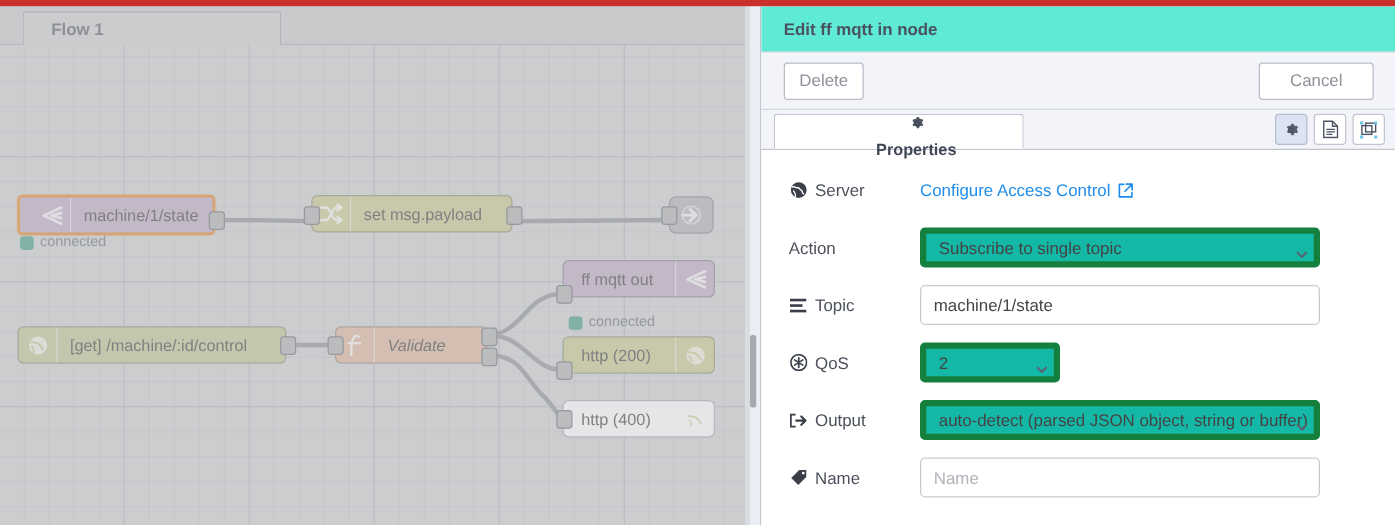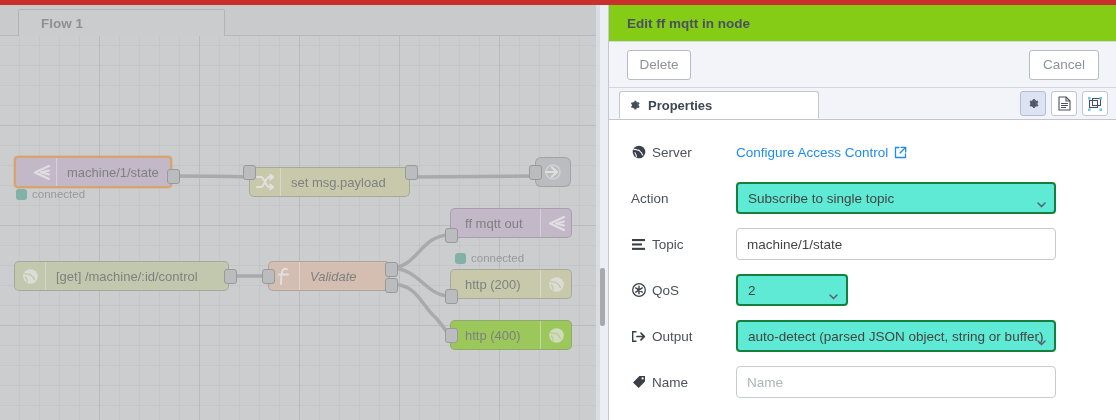--- a/index.html
+++ b/index.html
@@ -51,51 +51,51 @@
   .status .dot{width:11px;height:11px;border-radius:3px;background:#5aa894;}
   .status .stxt{font-size:11.5px;color:#7d7f83;}
 
   .resizer{position:absolute;left:600px;top:268px;width:5px;height:58px;background:#a7a9ae;border-radius:2px;z-index:30;}
   .gutter{position:absolute;left:596px;top:5px;width:12px;height:415px;background:#eceef5;z-index:20;}
 
   
   .panel{position:absolute;left:608px;top:5px;width:508px;height:415px;background:#fff;overflow:hidden;
          border-left:1px solid #c5c7d0;}
 
-  .p-header{height:37px;background:#84cc16;border-bottom:1px solid #d4d6de;display:flex;align-items:center;padding-left:18px;box-sizing:border-box;}
+  .p-header{height:37px;background:#5eead4;border-bottom:1px solid #d4d6de;display:flex;align-items:center;padding-left:18px;box-sizing:border-box;}
   .p-title{font-size:13.5px;font-weight:bold;color:#4a5260;}
 
   .p-actions{height:46px;background:#f3f4fa;border-bottom:1px solid #d4d6de;display:flex;align-items:center;padding:0 18px;box-sizing:border-box;}
   .btn{font-family:"Liberation Sans",sans-serif;font-size:13.5px;border-radius:3px;cursor:pointer;
        display:flex;align-items:center;justify-content:center;box-sizing:border-box;}
   .btn-delete{width:64px;height:30px;background:#fff;border:1px solid #b9bcc6;color:#8d9199;}
-  .btn-cancel{width:70px;height:30px;background:#fff;border:1px solid #b9bcc6;color:#8d9199;margin-left:auto;}
+  .btn-cancel{width:92px;height:30px;background:#fff;border:1px solid #b9bcc6;color:#8d9199;margin-left:auto;}
   .btn-done{width:66px;height:30px;background:#8b0f1d;border:1px solid #8b0f1d;color:#fff;margin-left:10px;}
 
   .p-tabs{height:31px;background:#f3f4fa;border-bottom:1px solid #c3c6d0;position:relative;}
   .ptab{position:absolute;left:10px;top:3px;height:28px;width:200px;background:#fff;
         border:1px solid #c3c6d0;border-bottom:1px solid #fff;border-radius:3px 3px 0 0;
-        display:flex;align-items:center;gap:7px;padding-left:8px;box-sizing:border-box;}
+        display:flex;align-items:center;gap:7px;padding-left:28px;box-sizing:border-box;flex-direction:column;}
   .ptab-label{font-size:13px;font-weight:bold;color:#3f4654;}
   .ptab-btns{position:absolute;right:9px;top:3px;display:flex;gap:5px;}
   .tbtn{width:26px;height:25px;border:1px solid #c3c6d0;border-radius:3px;background:#fff;
         display:flex;align-items:center;justify-content:center;box-sizing:border-box;}
   .tbtn.active{background:#dde3f2;border-color:#b5bdd2;}
 
   .p-body{padding:16px 22px 0 22px;background:#fff;height:300px;box-sizing:border-box;}
   .frow{display:flex;align-items:center;height:32px;margin-bottom:14px;}
   .flabel{width:105px;display:flex;align-items:center;gap:6px;font-size:13.5px;color:#4c515b;flex:0 0 105px;}
   .flabel .lic{width:15px;height:15px;display:flex;align-items:center;justify-content:center;}
   .linkrow{font-size:13.5px;color:#1f8ceb;display:flex;align-items:center;gap:6px;}
 
   .inp{height:32px;border:1px solid #c8cbd3;border-radius:4px;background:#fff;
        font-family:"Liberation Sans",sans-serif;font-size:13.5px;color:#444;
        padding:0 10px;box-sizing:border-box;outline:none;}
   .inp::placeholder{color:#b0b3ba;}
-  .sel{height:32px;border:2px solid #15803d;border-radius:4px;background:#5eead4;
+  .sel{height:32px;border:5px solid #15803d;border-radius:4px;background:#14b8a6;
        font-family:"Liberation Sans",sans-serif;font-size:13.5px;color:#444;
        padding:0 26px 0 10px;box-sizing:border-box;outline:none;
        -webkit-appearance:none;appearance:none;position:relative;
        display:flex;align-items:center;white-space:nowrap;overflow:hidden;}
   .selwrap{position:relative;display:inline-block;}
   .caret{position:absolute;right:10px;top:12px;width:9px;height:6px;pointer-events:none;}
   .w-wide{width:320px;}
   .w-narrow{width:112px;}
 </style>
 </head>
@@ -132,21 +132,21 @@
           </svg>
       </div>
       <span class="nlabel" style="margin-left:10px;">machine/1/state</span>
     </div>
     <div class="port" style="left:167px;top:133px;"></div>
     <div class="status" style="left:16px;top:152px;">
       <span class="dot"></span>
       <span class="stxt">connected</span>
     </div>
 
-    <div class="node" style="left:249px;top:131px;width:161px;background:#cfce9b;">
+    <div class="node" style="left:249px;top:120px;width:161px;background:#cfce9b;">
       <div class="nicon icon-l">
         <svg width="18" height="16" viewBox="0 0 18 16">
             <path d="M1,3 L5,3 C8,3 10,13 13,13 L17,13 M1,13 L5,13 C8,13 10,3 13,3 L17,3" stroke="#fff" stroke-width="1.9" fill="none" stroke-linecap="round"></path>
             <path d="M14,0.6 L17.3,3 L14,5.4 M14,10.6 L17.3,13 L14,15.4" stroke="#fff" stroke-width="1.9" fill="none" stroke-linecap="round" stroke-linejoin="round"></path>
           </svg>
       </div>
       <span class="nlabel" style="margin-left:10px;">set msg.payload</span>
     </div>
     <div class="port" style="left:243px;top:129px;"></div>
     <div class="port" style="left:405px;top:129px;"></div>
@@ -202,21 +202,21 @@
       <span class="nlabel" style="margin-left:14px;">http (200)</span>
       <div class="nicon icon-r" style="margin-left:auto;">
         <svg width="17" height="17" viewBox="0 0 17 17">
             <circle cx="8.5" cy="8.5" r="7.3" fill="#fff" opacity=".8"></circle>
             <path d="M3,6 C5,5 6,7 7.5,6.5 C9,6 9,8 10.5,8.5 C12,9 11,11 12.5,11.5 M5,13.5 C5.5,11 4,10.5 3.5,9" stroke="#cfce9b" stroke-width="1.4" fill="none" stroke-linecap="round"></path>
           </svg>
       </div>
     </div>
     <div class="port" style="left:445px;top:253px;"></div>
 
-    <div class="node" style="left:450px;top:284px;width:122px;background:#84cc16;">
+    <div class="node" style="left:450px;top:284px;width:122px;background:#ffffff;">
       <span class="nlabel" style="margin-left:14px;">http (400)</span>
       <div class="nicon icon-r" style="margin-left:auto;">
         <svg width="17" height="17" viewBox="0 0 17 17">
             <circle cx="8.5" cy="8.5" r="7.3" fill="#fff" opacity=".8"></circle>
             <path d="M3,6 C5,5 6,7 7.5,6.5 C9,6 9,8 10.5,8.5 C12,9 11,11 12.5,11.5 M5,13.5 C5.5,11 4,10.5 3.5,9" stroke="#cfce9b" stroke-width="1.4" fill="none" stroke-linecap="round"></path>
           </svg>
       </div>
     </div>
     <div class="port" style="left:445px;top:292px;"></div>
   </div>

